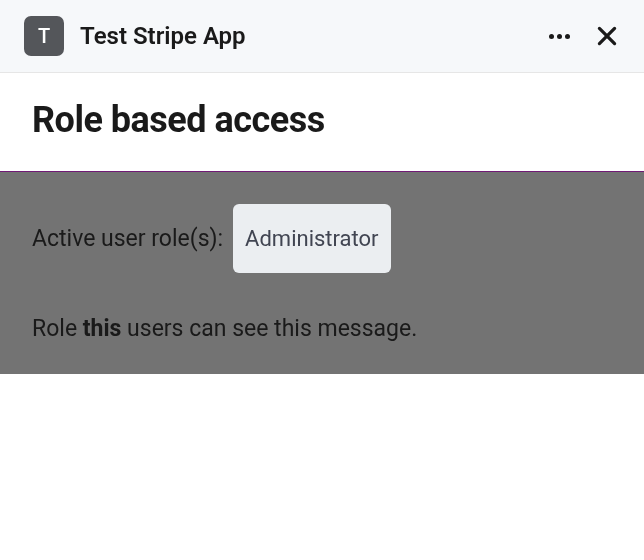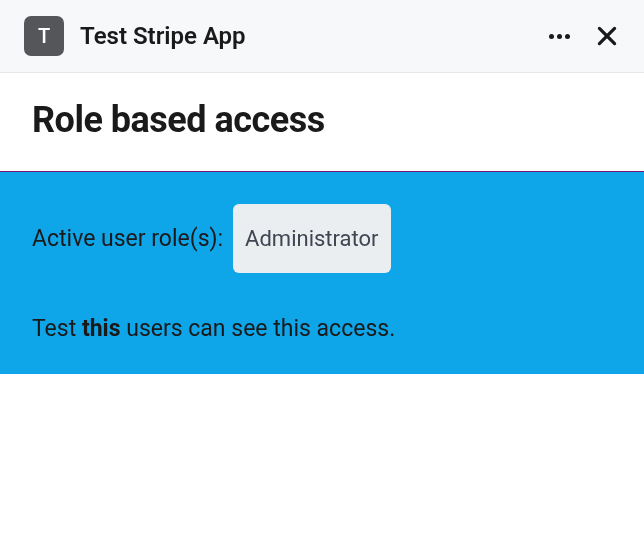--- a/index.html
+++ b/index.html
@@ -90,21 +90,21 @@
       background: #ffffff;
     }
     .page-title {
       font-size: 36px;
       font-weight: 700;
       color: #1a1a1a;
       letter-spacing: -0.5px;
     }
     .content-section {
       padding: 32px 32px;
-      background: #0ea5e9;
+      background: #737373;
     }
     .role-row {
       display: flex;
       align-items: center;
       gap: 10px;
       margin-bottom: 42px;
     }
     .role-label {
       font-size: 23px;
       color: #1a1a1a;
@@ -157,15 +157,15 @@
 <div class="title-section">
   <h1 class="page-title">Role based access</h1>
 </div>
 
 <div class="content-section">
   <div class="role-row">
     <span class="role-label">Active user role(s):</span>
     <span class="role-badge">Administrator</span>
   </div>
   <p class="message-text">
-    <span>Test </span><span class="bold">this</span><span> users can see this access.</span>
+    <span>Role </span><span class="bold">this</span><span> users can see this message.</span>
   </p>
 </div>
 
 </body></html>

